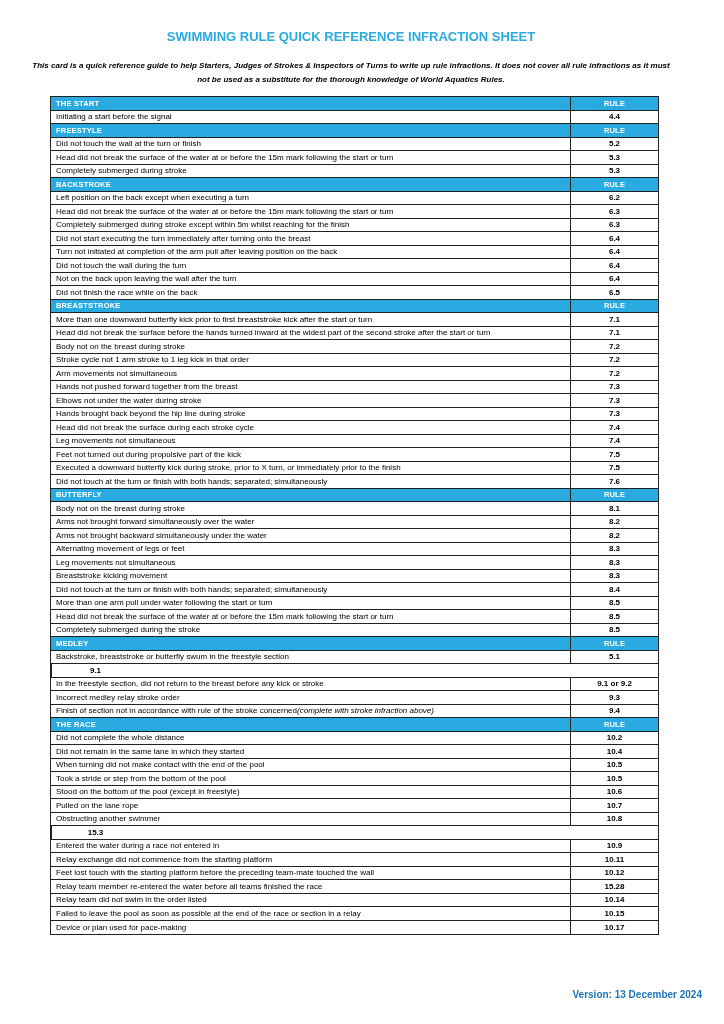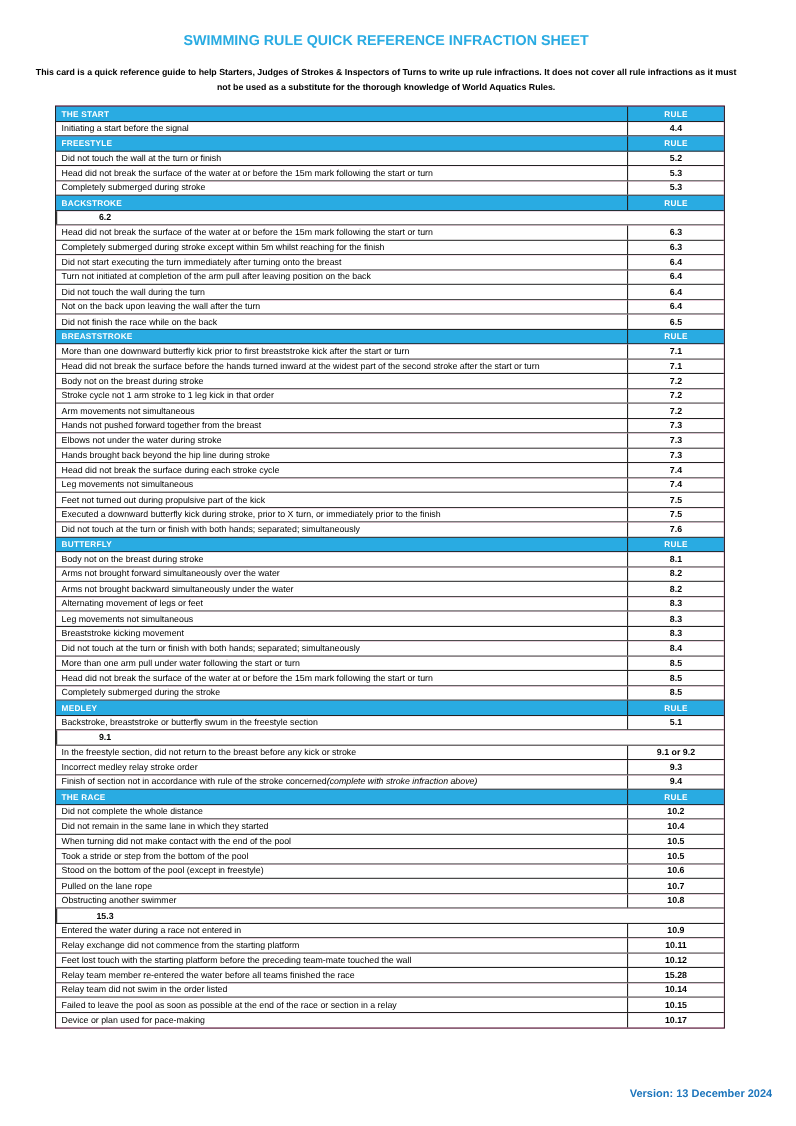--- a/index.html
+++ b/index.html
@@ -22,31 +22,32 @@
     font-size: 13px;
     font-weight: bold;
     color: var(--accent-cyan);
     white-space: nowrap;
   }
   .intro {
     margin-top: 15px;
     text-align: center;
     font-size: 8px;
     font-weight: bold;
+    font-style: italic;
     color: #000000;
     line-height: 13.5px;
   }
   .intro div { white-space: nowrap; }
   .rules-table {
     position: absolute;
     left: 50px;
     top: 96px;
     width: 609px;
     border: 1px solid var(--border);
-    background: #ec4899;
+    background: #fca5a5;
   }
   .row {
     display: flex;
     height: 13.5px;
     border-bottom: 1px solid var(--border);
     background: #ffffff;
     align-items: stretch;
   }
   .row:last-child { border-bottom: none; }
   .row.header { background: var(--accent-cyan); }
@@ -124,20 +125,21 @@
       </div>
       <div class="row">
         <div class="cell-text">Completely submerged during stroke</div>
         <div class="cell-rule">5.3</div>
       </div>
       <div class="row header">
         <div class="cell-text">BACKSTROKE</div>
         <div class="cell-rule">RULE</div>
       </div>
       <div class="row">
+        <div class="cell-text">Left position on the back except when executing a turn</div>
         <div class="cell-rule">6.2</div>
       </div>
       <div class="row">
         <div class="cell-text">Head did not break the surface of the water at or before the 15m mark following the start or turn</div>
         <div class="cell-rule">6.3</div>
       </div>
       <div class="row">
         <div class="cell-text">Completely submerged during stroke except within 5m whilst reaching for the finish</div>
         <div class="cell-rule">6.3</div>
       </div>

